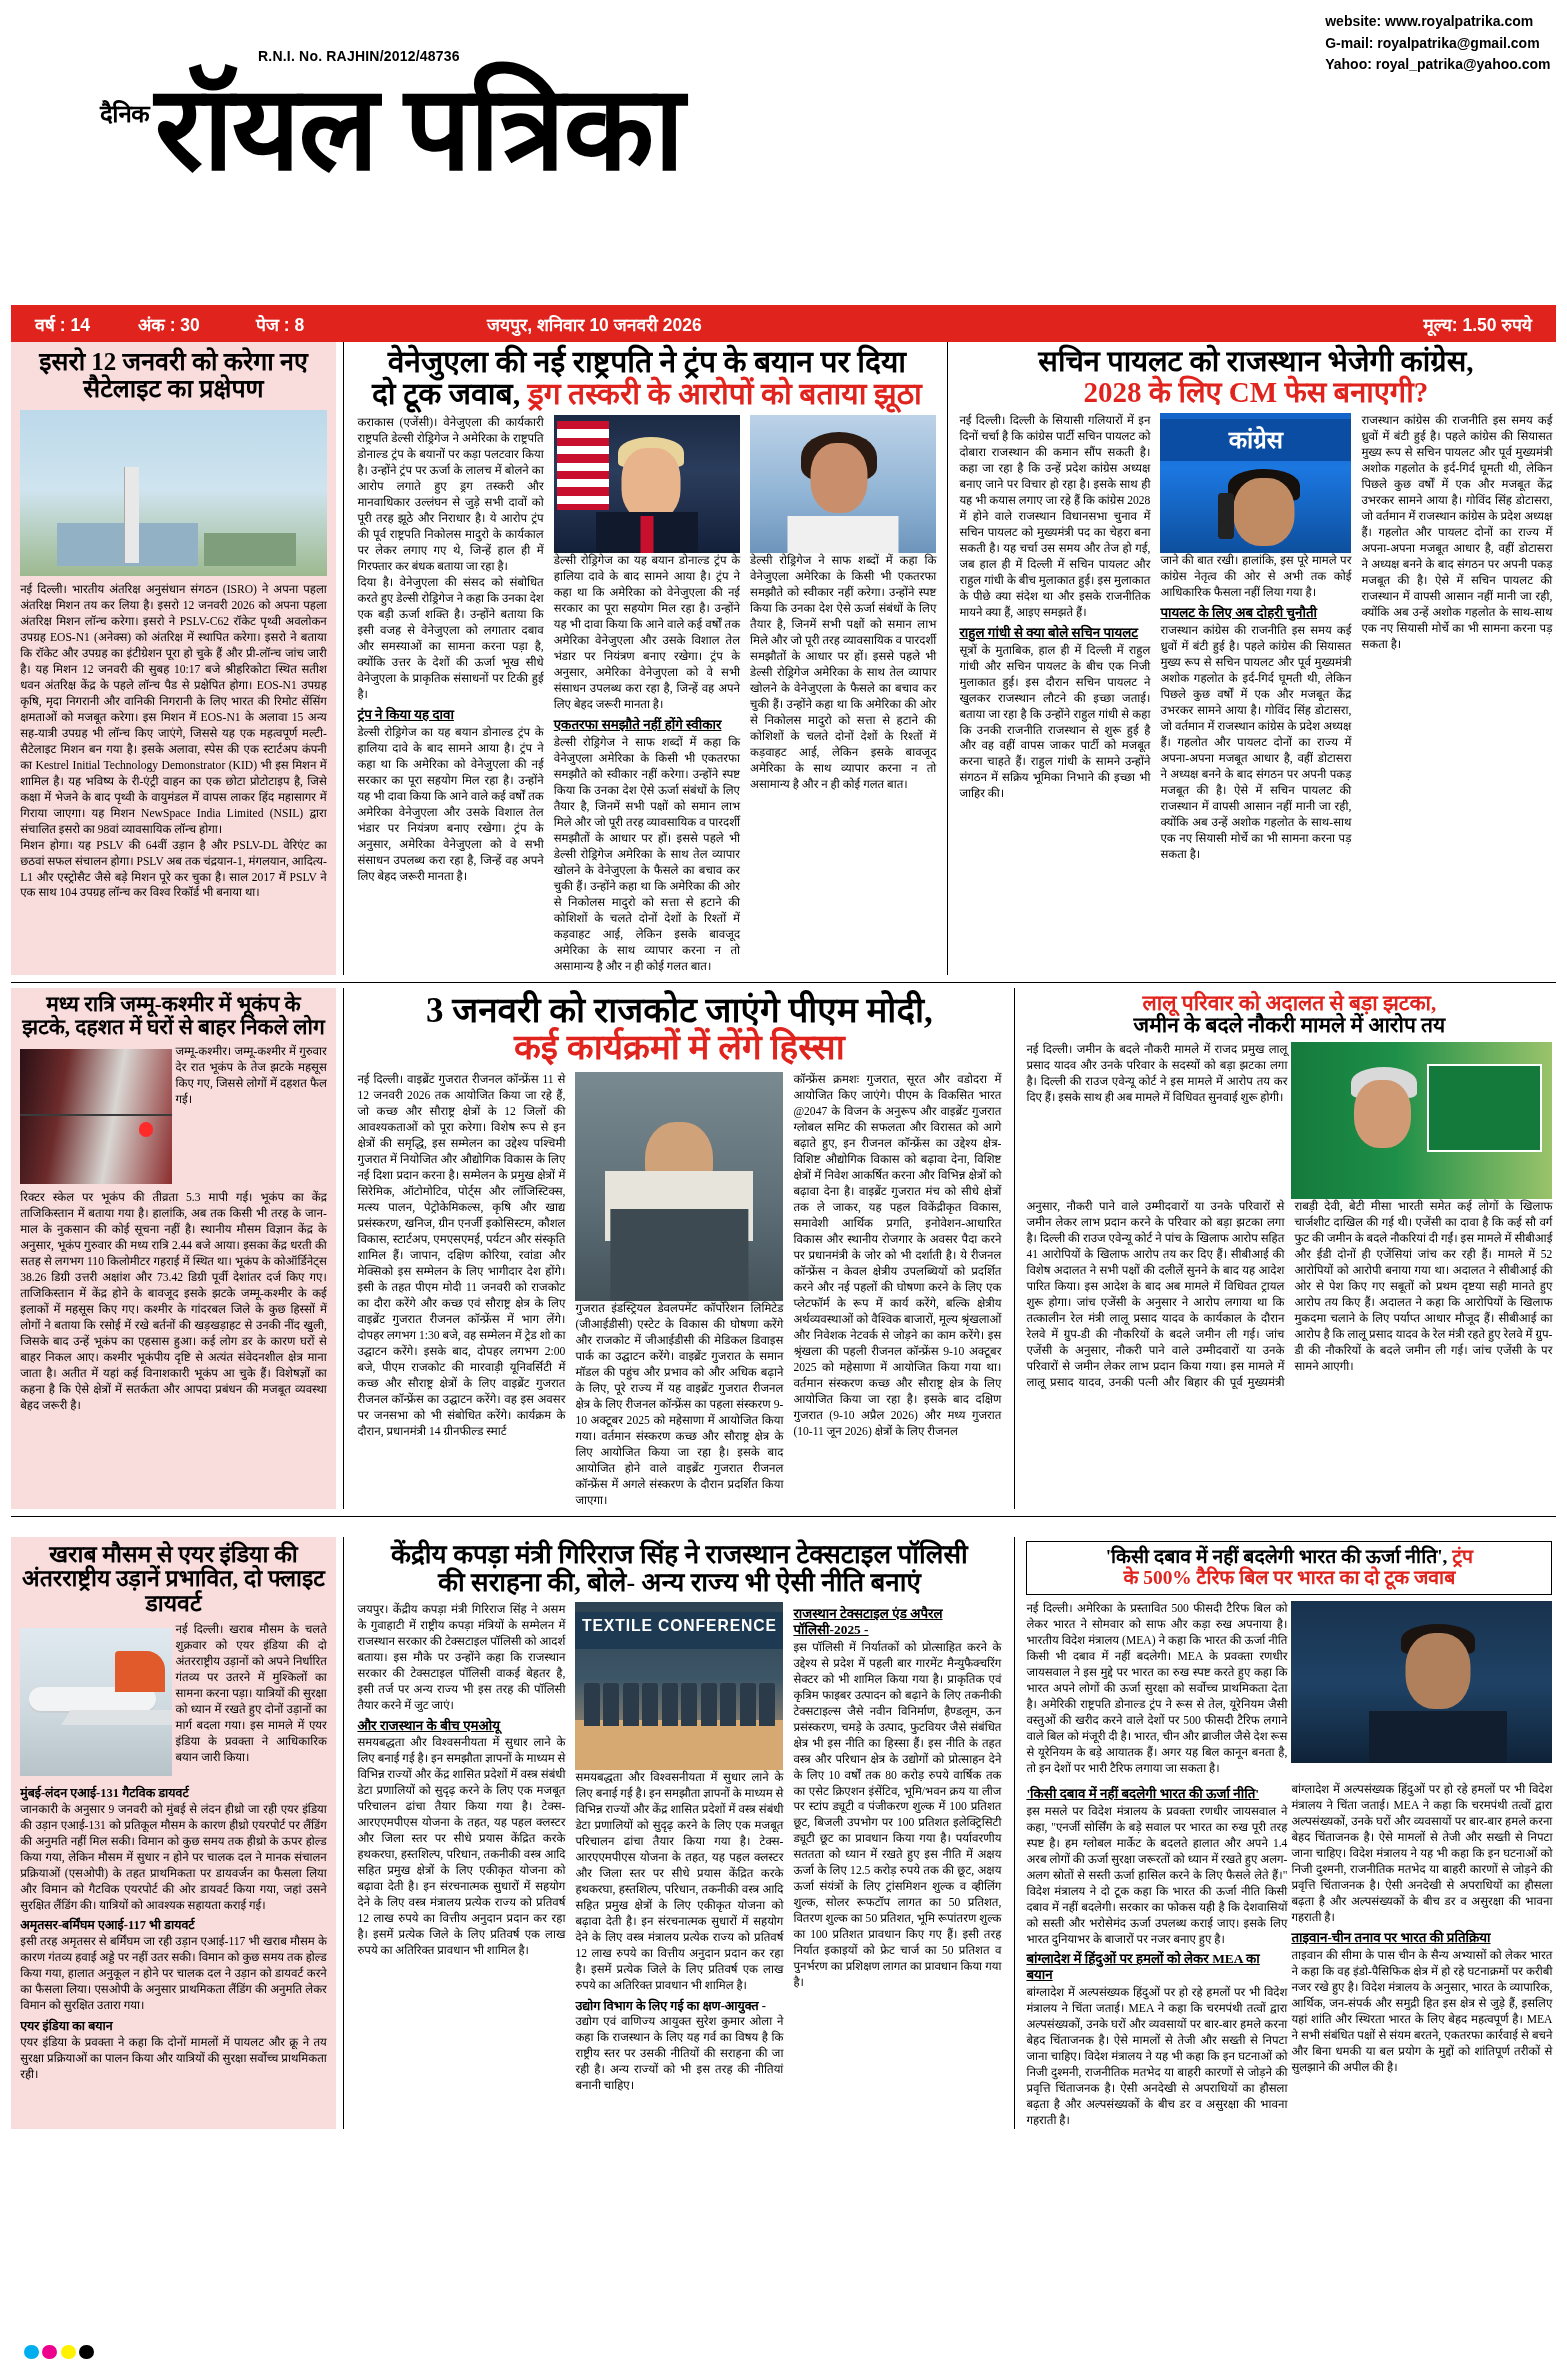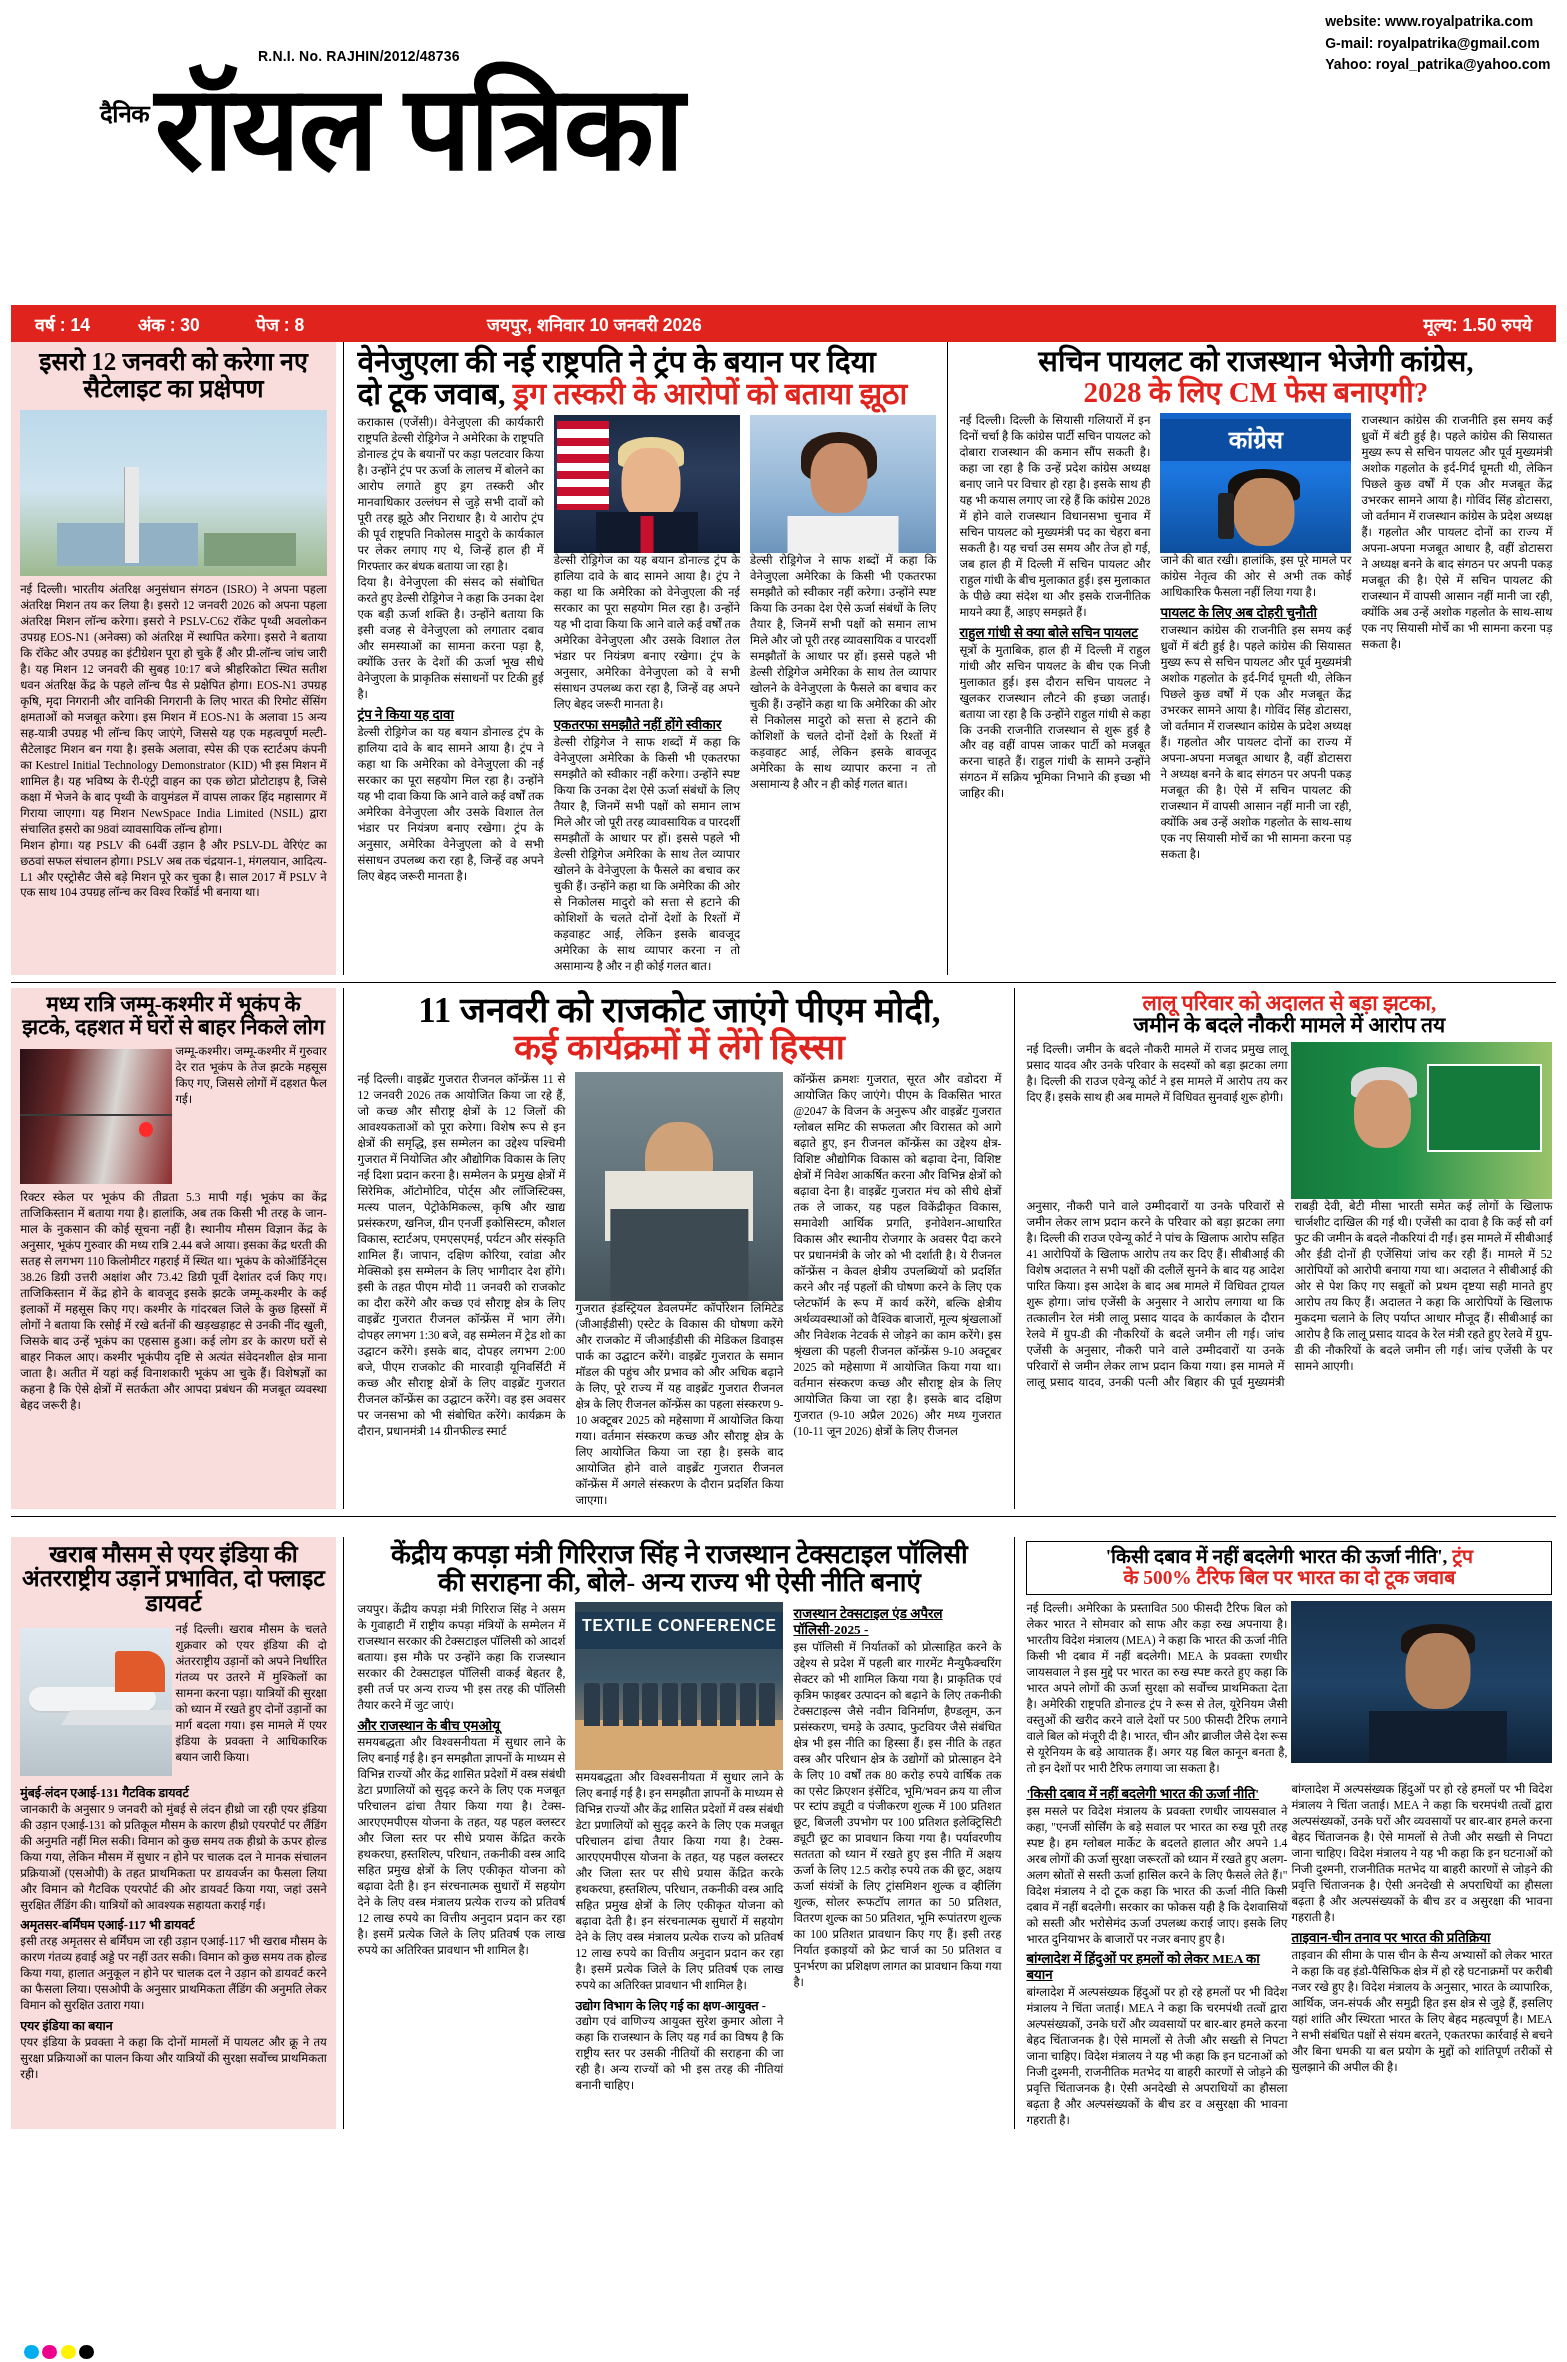--- a/index.html
+++ b/index.html
@@ -64,21 +64,21 @@
   .subhead-plain { font-weight:bold; font-size:12.5px; font-family:"Liberation Serif", serif; margin:2.8px 0 0.9px; }
   .photo { background:#c9ced6; position:relative; overflow:hidden; }
 
   
   .top-wrap { display:flex; margin-top:0; }
   .col-left  { width:325px; background:#f9dcdc; padding:7.4px 9.2px 9.2px; }
   .col-mid   { width:605px; padding:3.7px 11px 0 13px; border-left:0.9px solid #000; border-right:0.9px solid #000; margin-left:7.4px; }
   .col-right { width:604px; padding:3.7px 0 0 11px; }
 
   .h-left  { font-size:25px; text-align:center; }
-  .h-mid   { font-size:30px; text-align:left; }
+  .h-mid   { font-size:30px; text-align:center; }
   .h-right { font-size:29px; text-align:center; }
 
   .cols2 { display:flex; gap:4px; margin-top:5.5px; }
   .cols3 { display:flex; gap:10px; margin-top:5.5px; }
   .c { flex:1; }
 
   
   .img-isro { height:166px; margin:7.4px 0 5.5px; background:linear-gradient(180deg,#bcd9ea 0%,#cfe4ef 48%,#9db98f 100%); }
   .img-isro .tower { position:absolute; left:34%; bottom:8%; width:14.8px; height:58%; background:#e8e8e8; border-left:1.8px solid #aaa;}
   .img-isro .pad { position:absolute; left:12%; bottom:6%; width:46%; height:26%; background:#93b1c4; }
@@ -265,21 +265,21 @@
           </div>
         </div>
         <div class="c">
           <div class="body-text">जम्मू-कश्मीर। जम्मू-कश्मीर में गुरुवार देर रात भूकंप के तेज झटके महसूस किए गए, जिससे लोगों में दहशत फैल गई।</div>
         </div>
       </div>
       <div class="body-text">रिक्टर स्केल पर भूकंप की तीव्रता 5.3 मापी गई। भूकंप का केंद्र ताजिकिस्तान में बताया गया है। हालांकि, अब तक किसी भी तरह के जान-माल के नुकसान की कोई सूचना नहीं है। स्थानीय मौसम विज्ञान केंद्र के अनुसार, भूकंप गुरुवार की मध्य रात्रि 2.44 बजे आया। इसका केंद्र धरती की सतह से लगभग 110 किलोमीटर गहराई में स्थित था। भूकंप के कोऑर्डिनेट्स 38.26 डिग्री उत्तरी अक्षांश और 73.42 डिग्री पूर्वी देशांतर दर्ज किए गए। ताजिकिस्तान में केंद्र होने के बावजूद इसके झटके जम्मू-कश्मीर के कई इलाकों में महसूस किए गए। कश्मीर के गांदरबल जिले के कुछ हिस्सों में लोगों ने बताया कि रसोई में रखे बर्तनों की खड़खड़ाहट से उनकी नींद खुली, जिसके बाद उन्हें भूकंप का एहसास हुआ। कई लोग डर के कारण घरों से बाहर निकल आए। कश्मीर भूकंपीय दृष्टि से अत्यंत संवेदनशील क्षेत्र माना जाता है। अतीत में यहां कई विनाशकारी भूकंप आ चुके हैं। विशेषज्ञों का कहना है कि ऐसे क्षेत्रों में सतर्कता और आपदा प्रबंधन की मजबूत व्यवस्था बेहद जरूरी है।</div>
     </div>
 
     <div class="mid-center">
-      <div class="hl" style="font-size:35px;text-align:center;">11 जनवरी को राजकोट जाएंगे पीएम मोदी,</div>
+      <div class="hl" style="font-size:35px;text-align:center;">3 जनवरी को राजकोट जाएंगे पीएम मोदी,</div>
       <div class="hl hl-red" style="font-size:35px;text-align:center;">कई कार्यक्रमों में लेंगे हिस्सा</div>
       <div class="cols3">
         <div class="c">
           <div class="body-text">नई दिल्ली। वाइब्रेंट गुजरात रीजनल कॉन्फ्रेंस 11 से 12 जनवरी 2026 तक आयोजित किया जा रहे हैं, जो कच्छ और सौराष्ट्र क्षेत्रों के 12 जिलों की आवश्यकताओं को पूरा करेगा। विशेष रूप से इन क्षेत्रों की समृद्धि, इस सम्मेलन का उद्देश्य पश्चिमी गुजरात में नियोजित और औद्योगिक विकास के लिए नई दिशा प्रदान करना है। सम्मेलन के प्रमुख क्षेत्रों में सिरेमिक, ऑटोमोटिव, पोर्ट्स और लॉजिस्टिक्स, मत्स्य पालन, पेट्रोकेमिकल्स, कृषि और खाद्य प्रसंस्करण, खनिज, ग्रीन एनर्जी इकोसिस्टम, कौशल विकास, स्टार्टअप, एमएसएमई, पर्यटन और संस्कृति शामिल हैं। जापान, दक्षिण कोरिया, रवांडा और मेक्सिको इस सम्मेलन के लिए भागीदार देश होंगे। इसी के तहत पीएम मोदी 11 जनवरी को राजकोट का दौरा करेंगे और कच्छ एवं सौराष्ट्र क्षेत्र के लिए वाइब्रेंट गुजरात रीजनल कॉन्फ्रेंस में भाग लेंगे। दोपहर लगभग 1:30 बजे, वह सम्मेलन में ट्रेड शो का उद्घाटन करेंगे। इसके बाद, दोपहर लगभग 2:00 बजे, पीएम राजकोट की मारवाड़ी यूनिवर्सिटी में कच्छ और सौराष्ट्र क्षेत्रों के लिए वाइब्रेंट गुजरात रीजनल कॉन्फ्रेंस का उद्घाटन करेंगे। वह इस अवसर पर जनसभा को भी संबोधित करेंगे। कार्यक्रम के दौरान, प्रधानमंत्री 14 ग्रीनफील्ड स्मार्ट</div>
         </div>
         <div class="c">
           <div class="photo img-modi">
             <span class="beard"></span>
               <span class="faceM"></span>
             <span class="kurta"></span>

